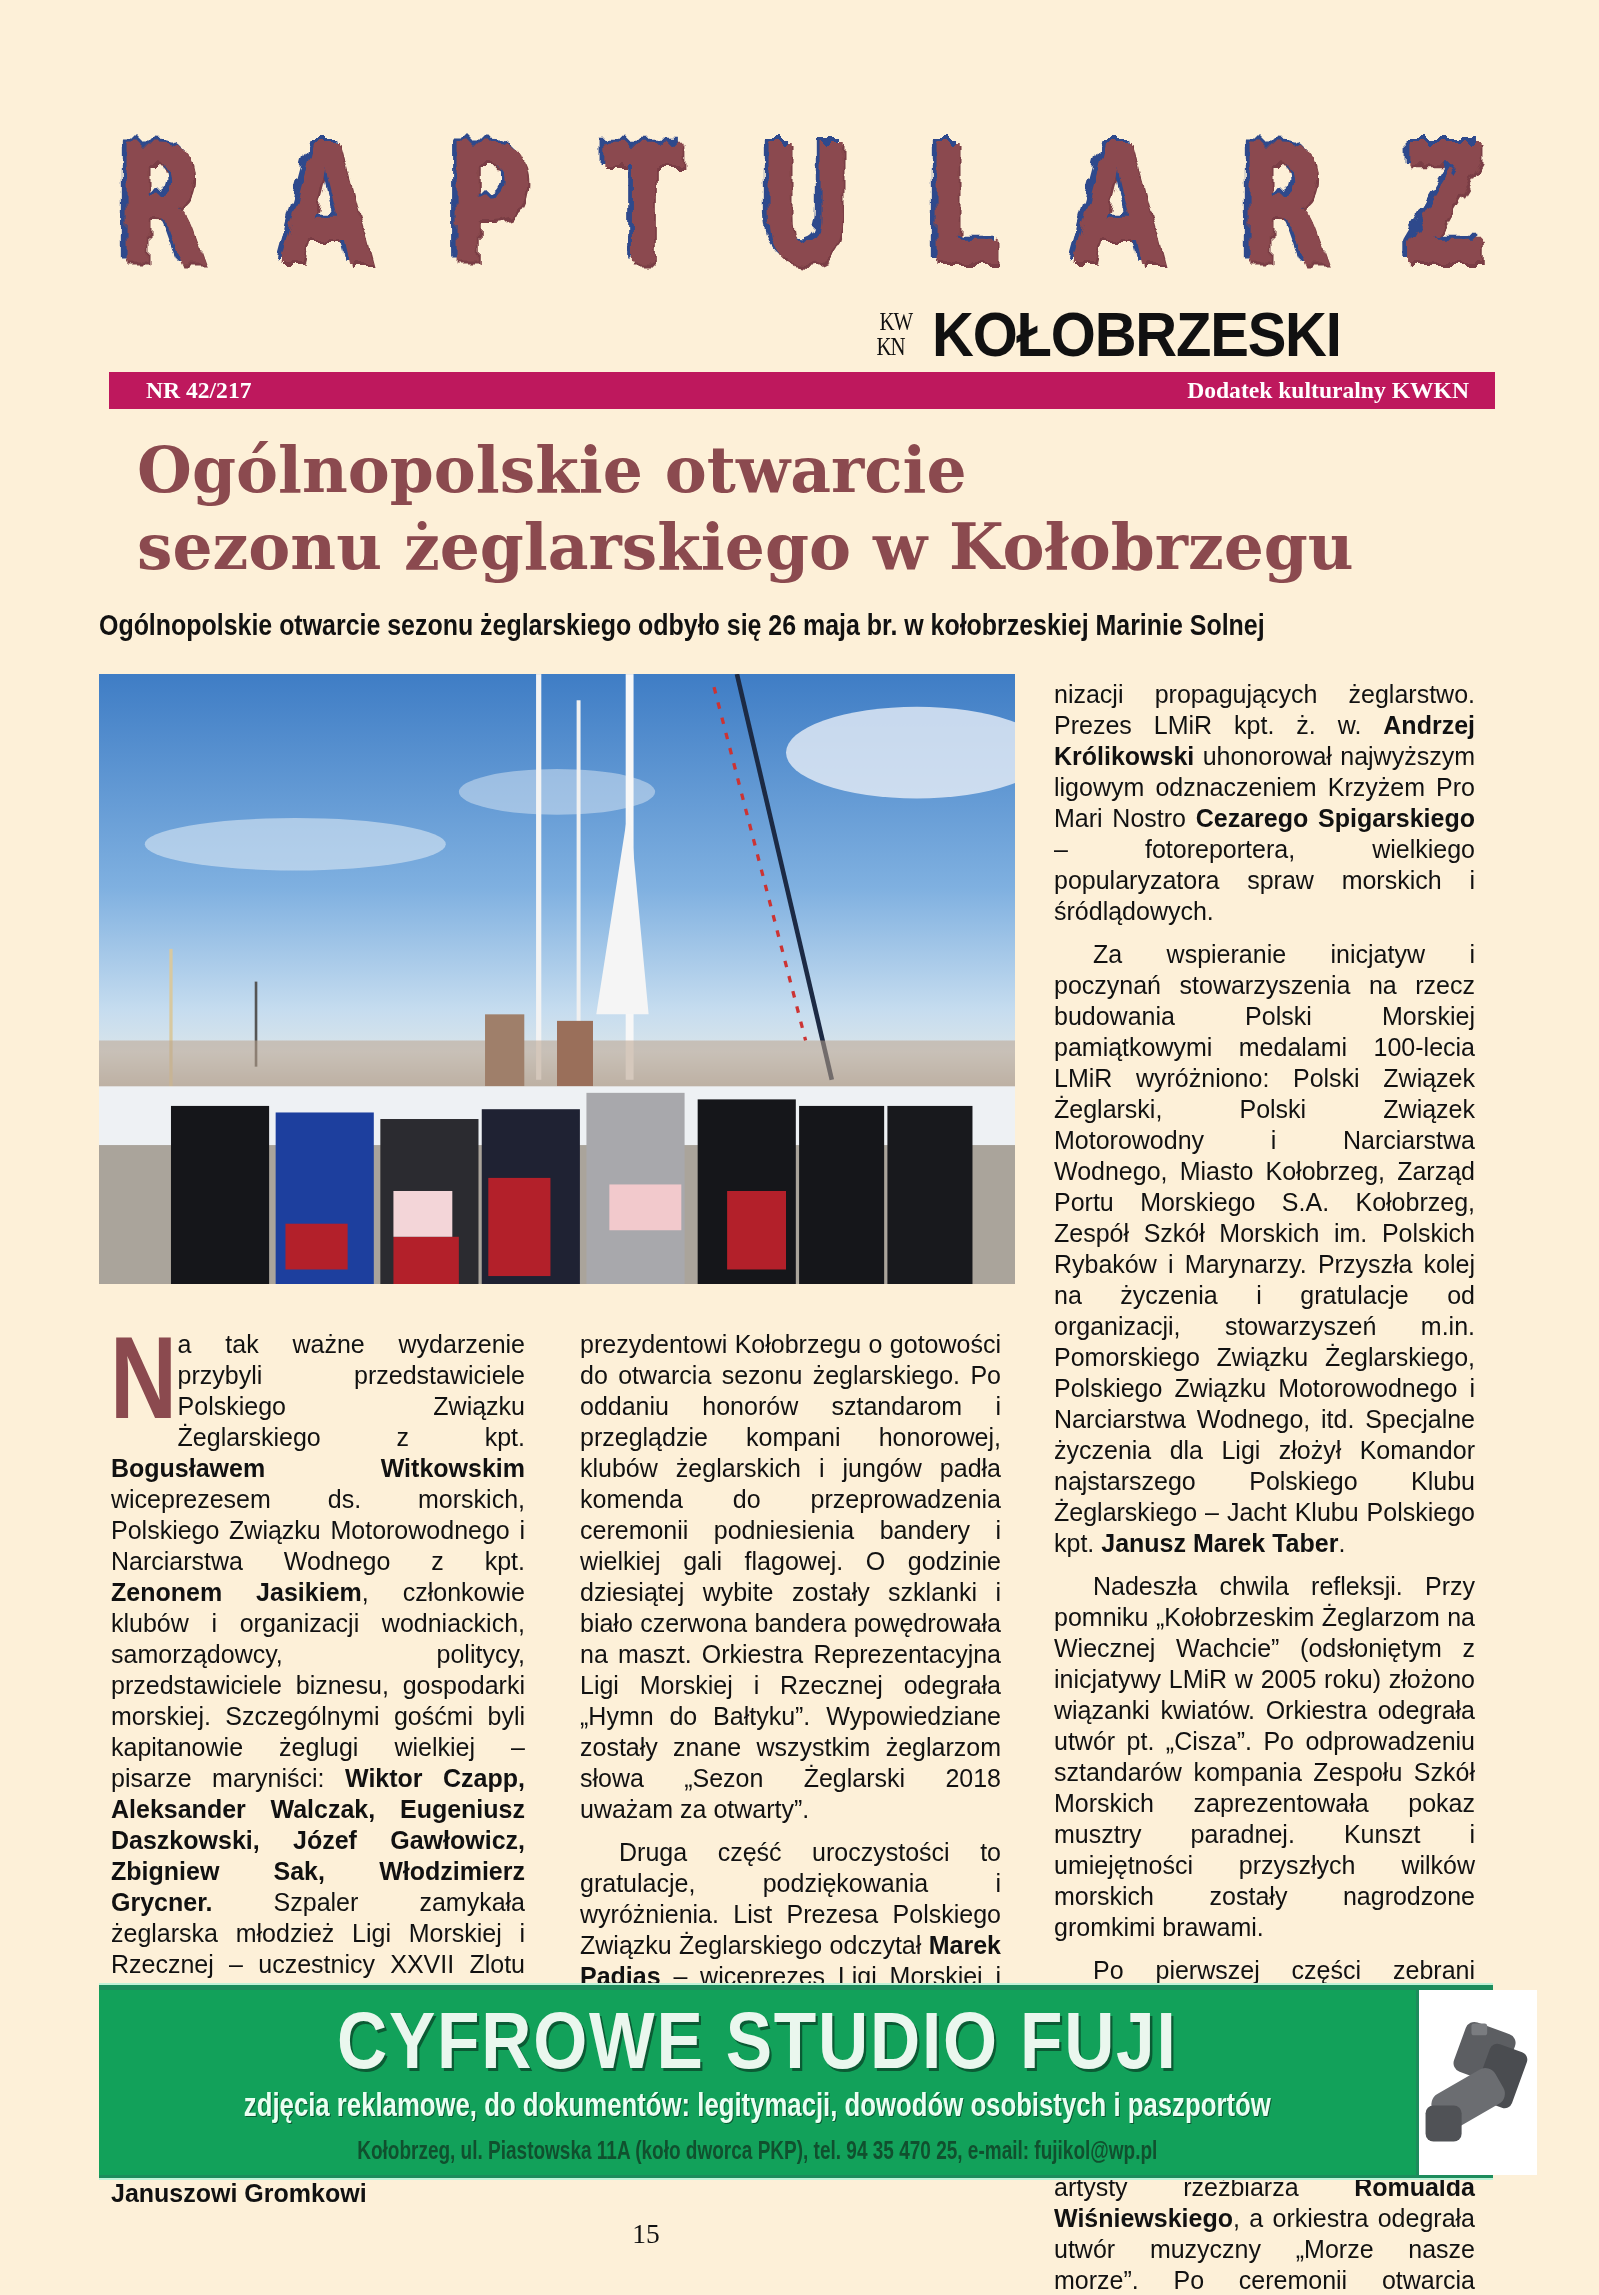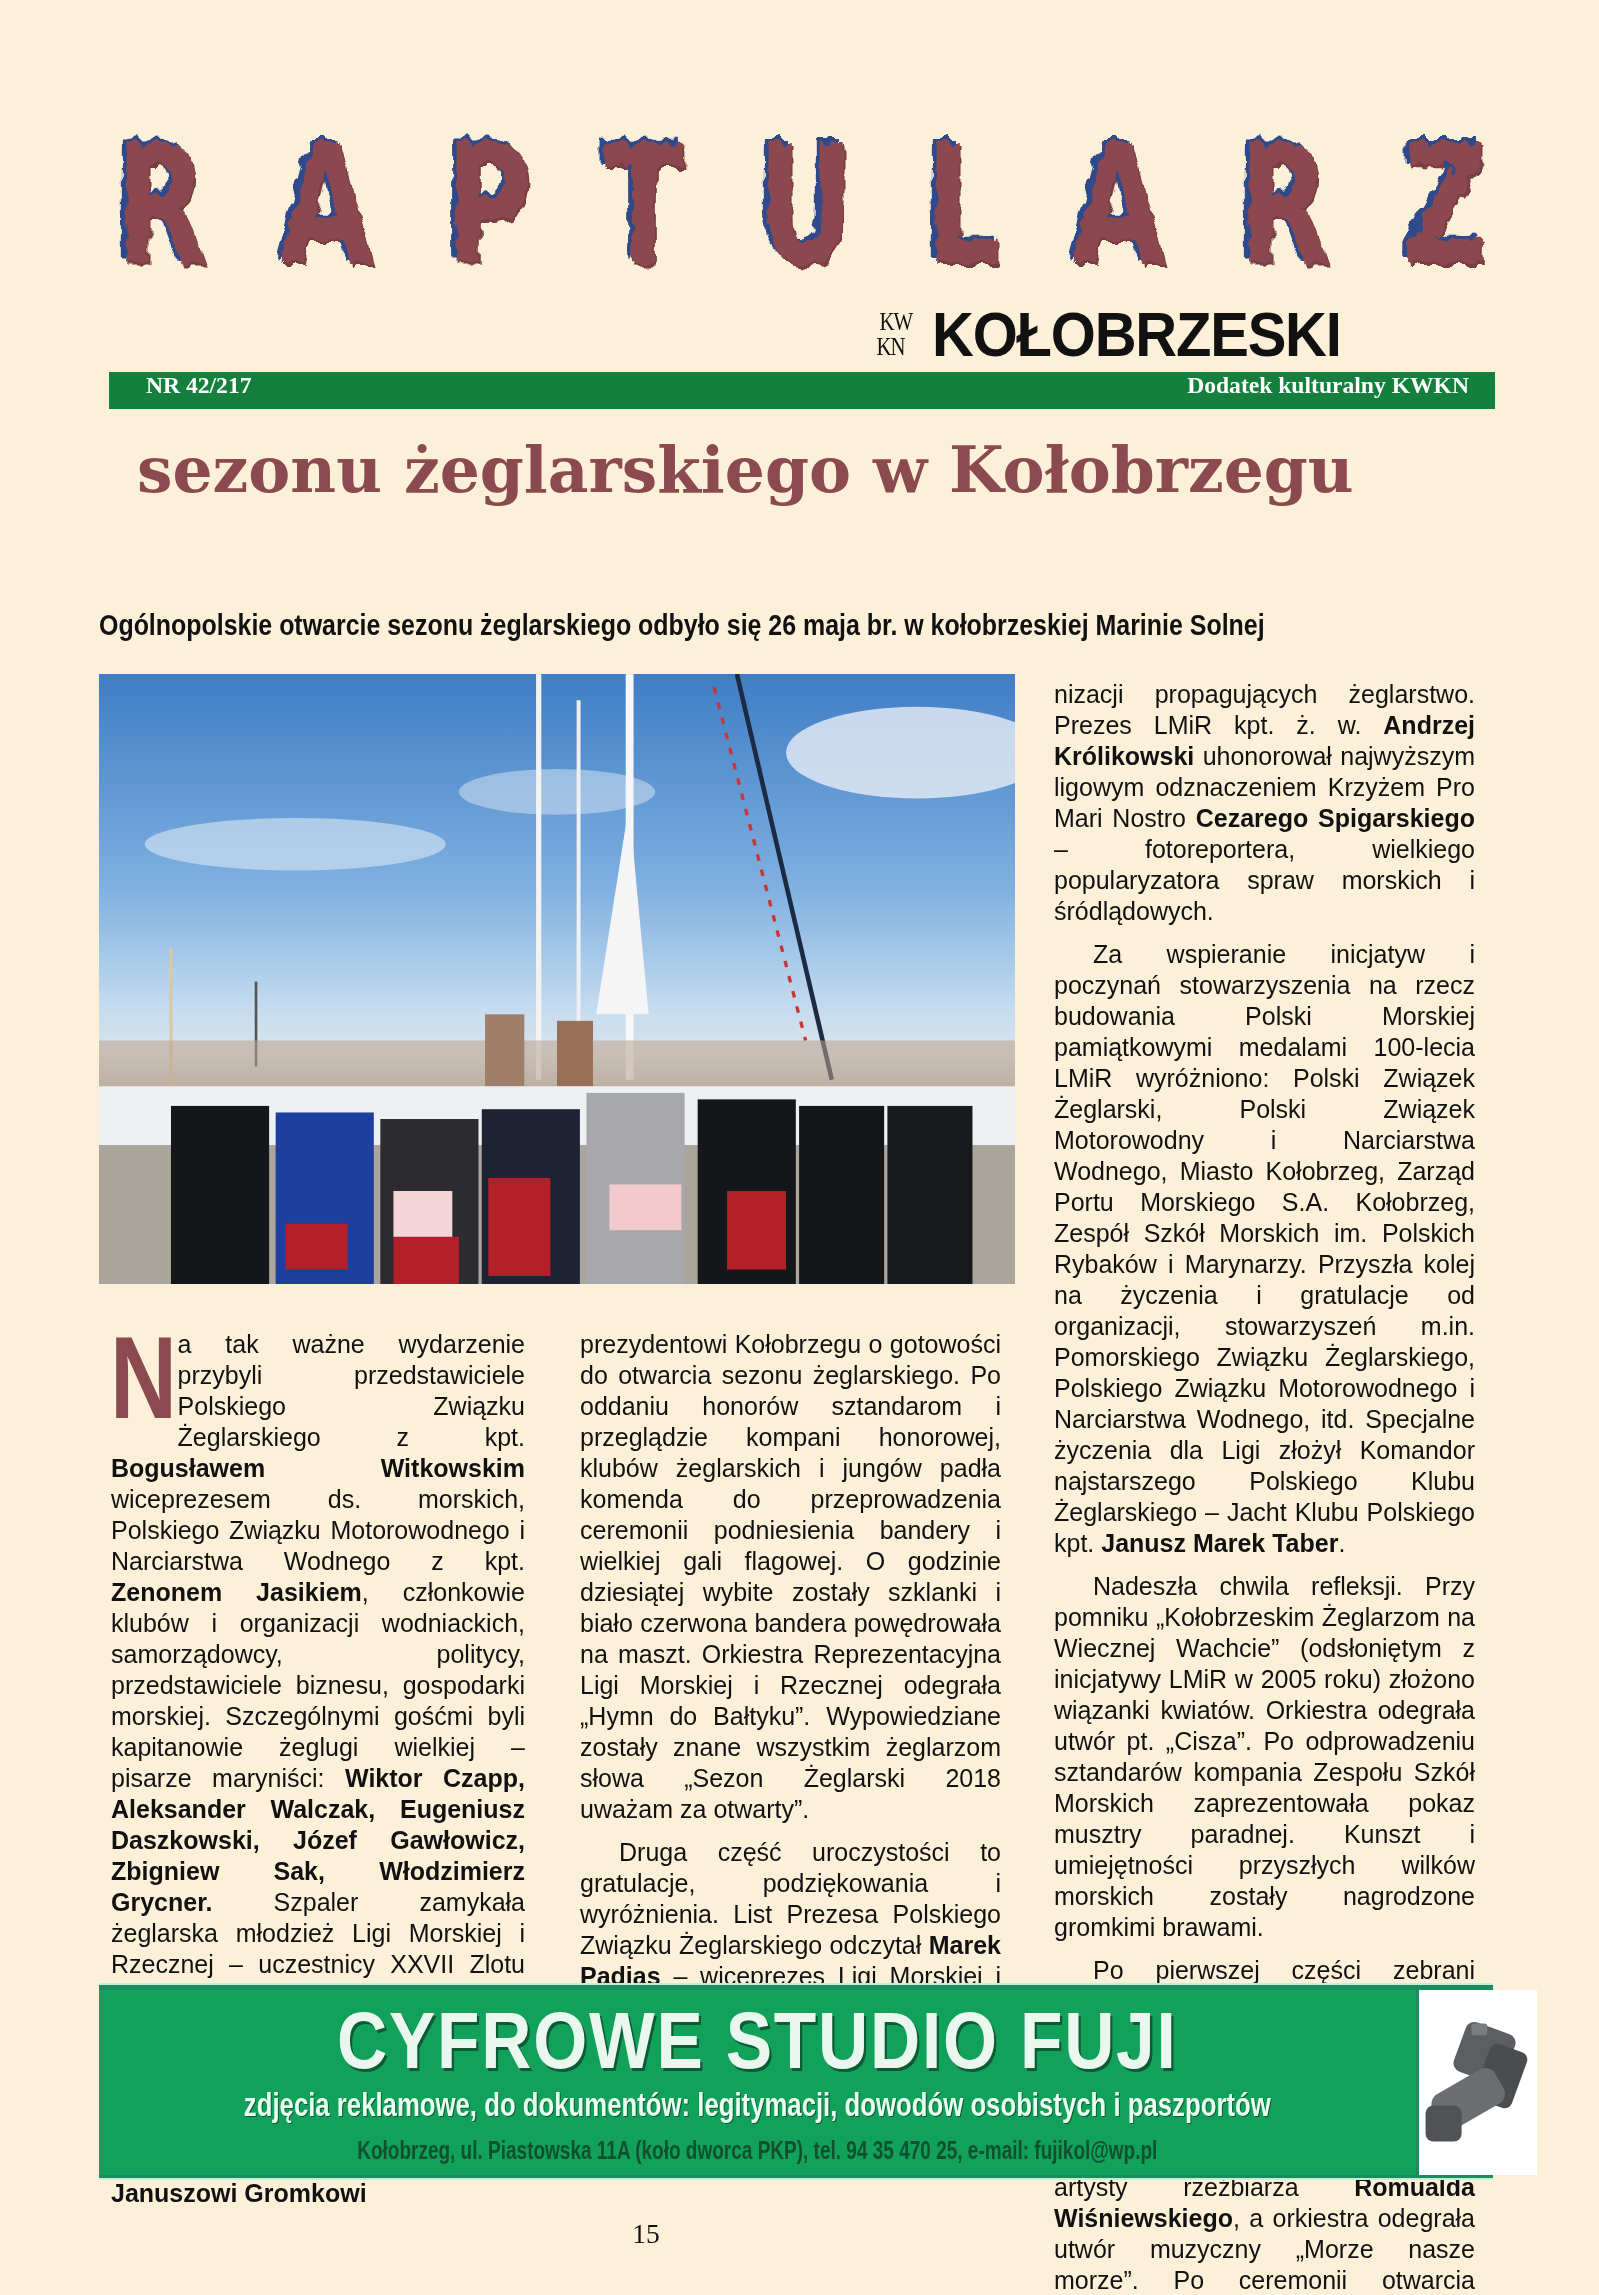--- a/index.html
+++ b/index.html
@@ -39,24 +39,24 @@
   }
   #kolobrzeski {
     font-family: "Liberation Sans", sans-serif;
     font-weight: bold; font-size: 63px;
     letter-spacing: -1.3px;
     transform: scaleX(0.92); transform-origin: left center;
   }
 
   #issue-bar {
     left: 109px; top: 372px; width: 1386px; height: 37px;
-    background: #15803d; color: #fff;
+    background: #be185d; color: #fff;
     font-family: "Liberation Serif", serif; font-weight: bold;
     font-size: 23.6px;
-    display: flex; justify-content: space-between; 
+    display: flex; justify-content: space-between; align-items: center;
     padding: 0 26px 0 37px; box-sizing: border-box;
   }
 
   
   #headline {
     left: 137px; top: 432px; width: 1374px;
     font-family: "DejaVu Serif", serif; font-weight: bold;
     font-size: 63px; line-height: 77px; color: #8b4a4f;
   }
   #subheadline {
@@ -163,20 +163,21 @@
   </div>
   <div id="kolobrzeski">KOŁOBRZESKI</div>
 </div>
 
 <div id="issue-bar" class="abs">
   <span>NR 42/217</span>
   <span>Dodatek kulturalny KWKN</span>
 </div>
 
 <div id="headline" class="abs">
+  <div>Ogólnopolskie otwarcie</div>
   <div>sezonu żeglarskiego w Kołobrzegu</div>
 </div>
 <div id="subheadline" class="abs">Ogólnopolskie otwarcie sezonu żeglarskiego odbyło się 26 maja br. w kołobrzeskiej Marinie Solnej</div>
 
 <div id="photo" class="abs" title="Group photo of awardees and naval officers at the marina">
   <svg width="916" height="610" viewBox="0 0 1400 932">
 
     <ellipse cx="1250" cy="120" rx="200" ry="70" fill="#e7eef6" opacity="0.8"></ellipse>
     <ellipse cx="300" cy="260" rx="230" ry="40" fill="#dbe7f3" opacity="0.6"></ellipse>
     <ellipse cx="700" cy="180" rx="150" ry="35" fill="#dbe7f3" opacity="0.5"></ellipse>

